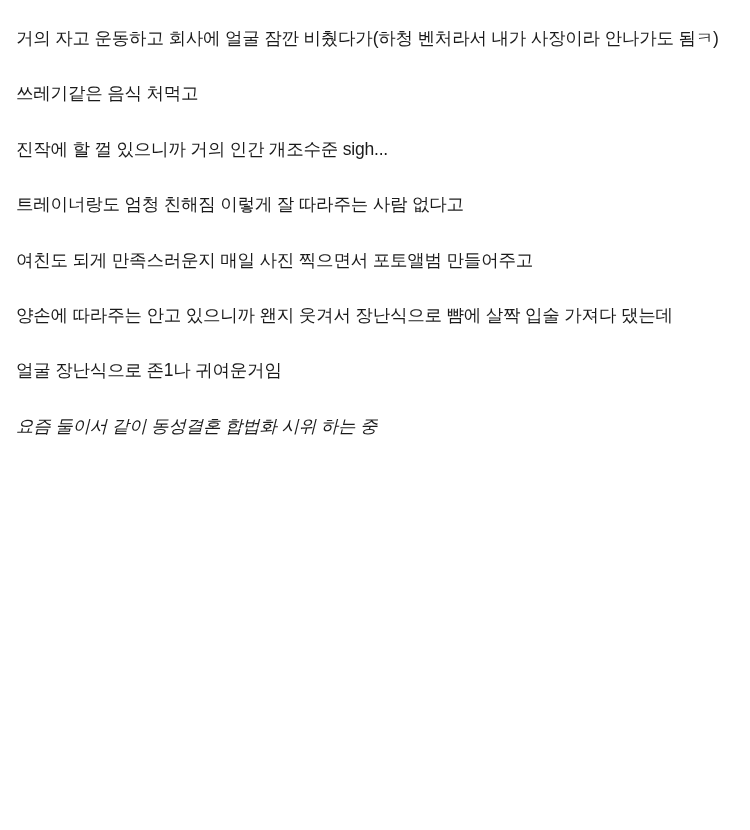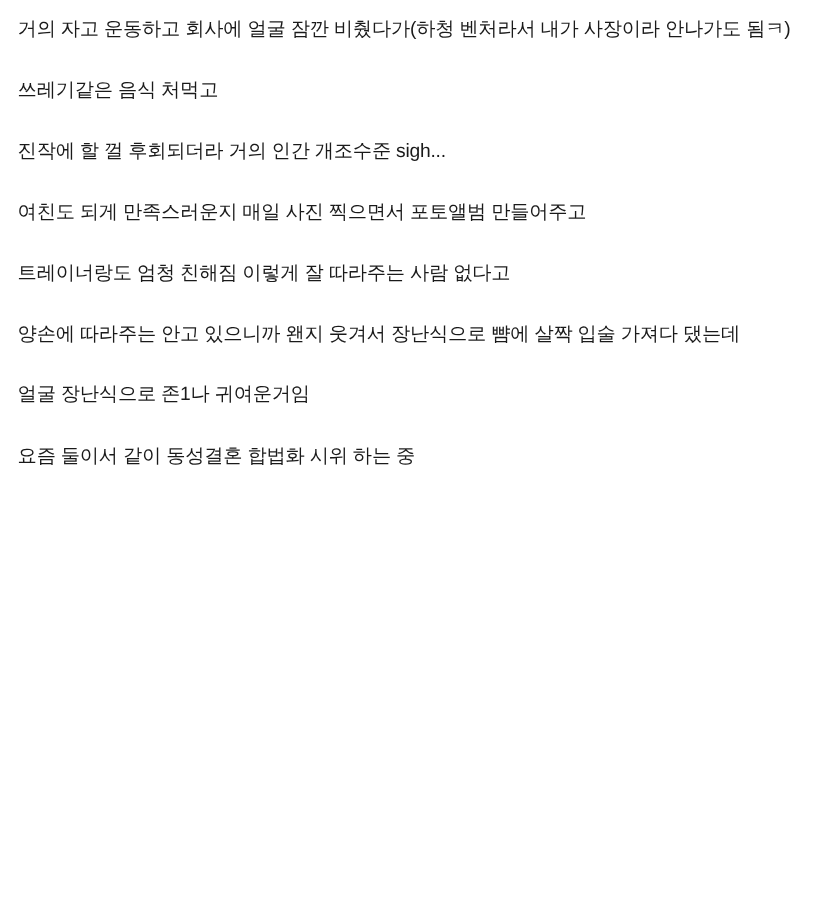--- a/index.html
+++ b/index.html
@@ -8,40 +8,41 @@
     background: #ffffff;
   }
   body {
     width: 750px;
     height: 830px;
     font-family: "Liberation Sans", sans-serif;
     color: #1a1a1a;
     overflow: hidden;
   }
   .post {
-    padding: 14px 16px 0 16px;
+    padding: 26px 16px 0 16px;
     box-sizing: border-box;
   }
   .para {
     font-size: 17.5px;
     line-height: 1.45;
     margin: 0 0 30px 0;
     letter-spacing: -0.2px;
     word-break: keep-all;
     color: #1a1a1a;
   }
   .para.tight {
     margin-bottom: 30px;
+    font-style: italic;
   }
 </style>
 </head>
 <body>
 
 <div class="post">
   <p class="para">거의 자고 운동하고 회사에 얼굴 잠깐 비췄다가(하청 벤처라서 내가 사장이라 안나가도 됨ㅋ)</p>
   <p class="para">쓰레기같은 음식 처먹고</p>
-  <p class="para">진작에 할 껄 후회되더라 거의 인간 개조수준 sigh...</p>
+  <p class="para">진작에 할 껄 있으니까 거의 인간 개조수준 sigh...</p>
+  <p class="para">트레이너랑도 엄청 친해짐 이렇게 잘 따라주는 사람 없다고</p>
   <p class="para">여친도 되게 만족스러운지 매일 사진 찍으면서 포토앨범 만들어주고</p>
-  <p class="para">트레이너랑도 엄청 친해짐 이렇게 잘 따라주는 사람 없다고</p>
   <p class="para">양손에 따라주는 안고 있으니까 왠지 웃겨서 장난식으로 뺨에 살짝 입술 가져다 댔는데</p>
   <p class="para">얼굴 장난식으로 존1나 귀여운거임</p>
   <p class="para tight">요즘 둘이서 같이 동성결혼 합법화 시위 하는 중</p>
 </div>
 
 </body></html>

